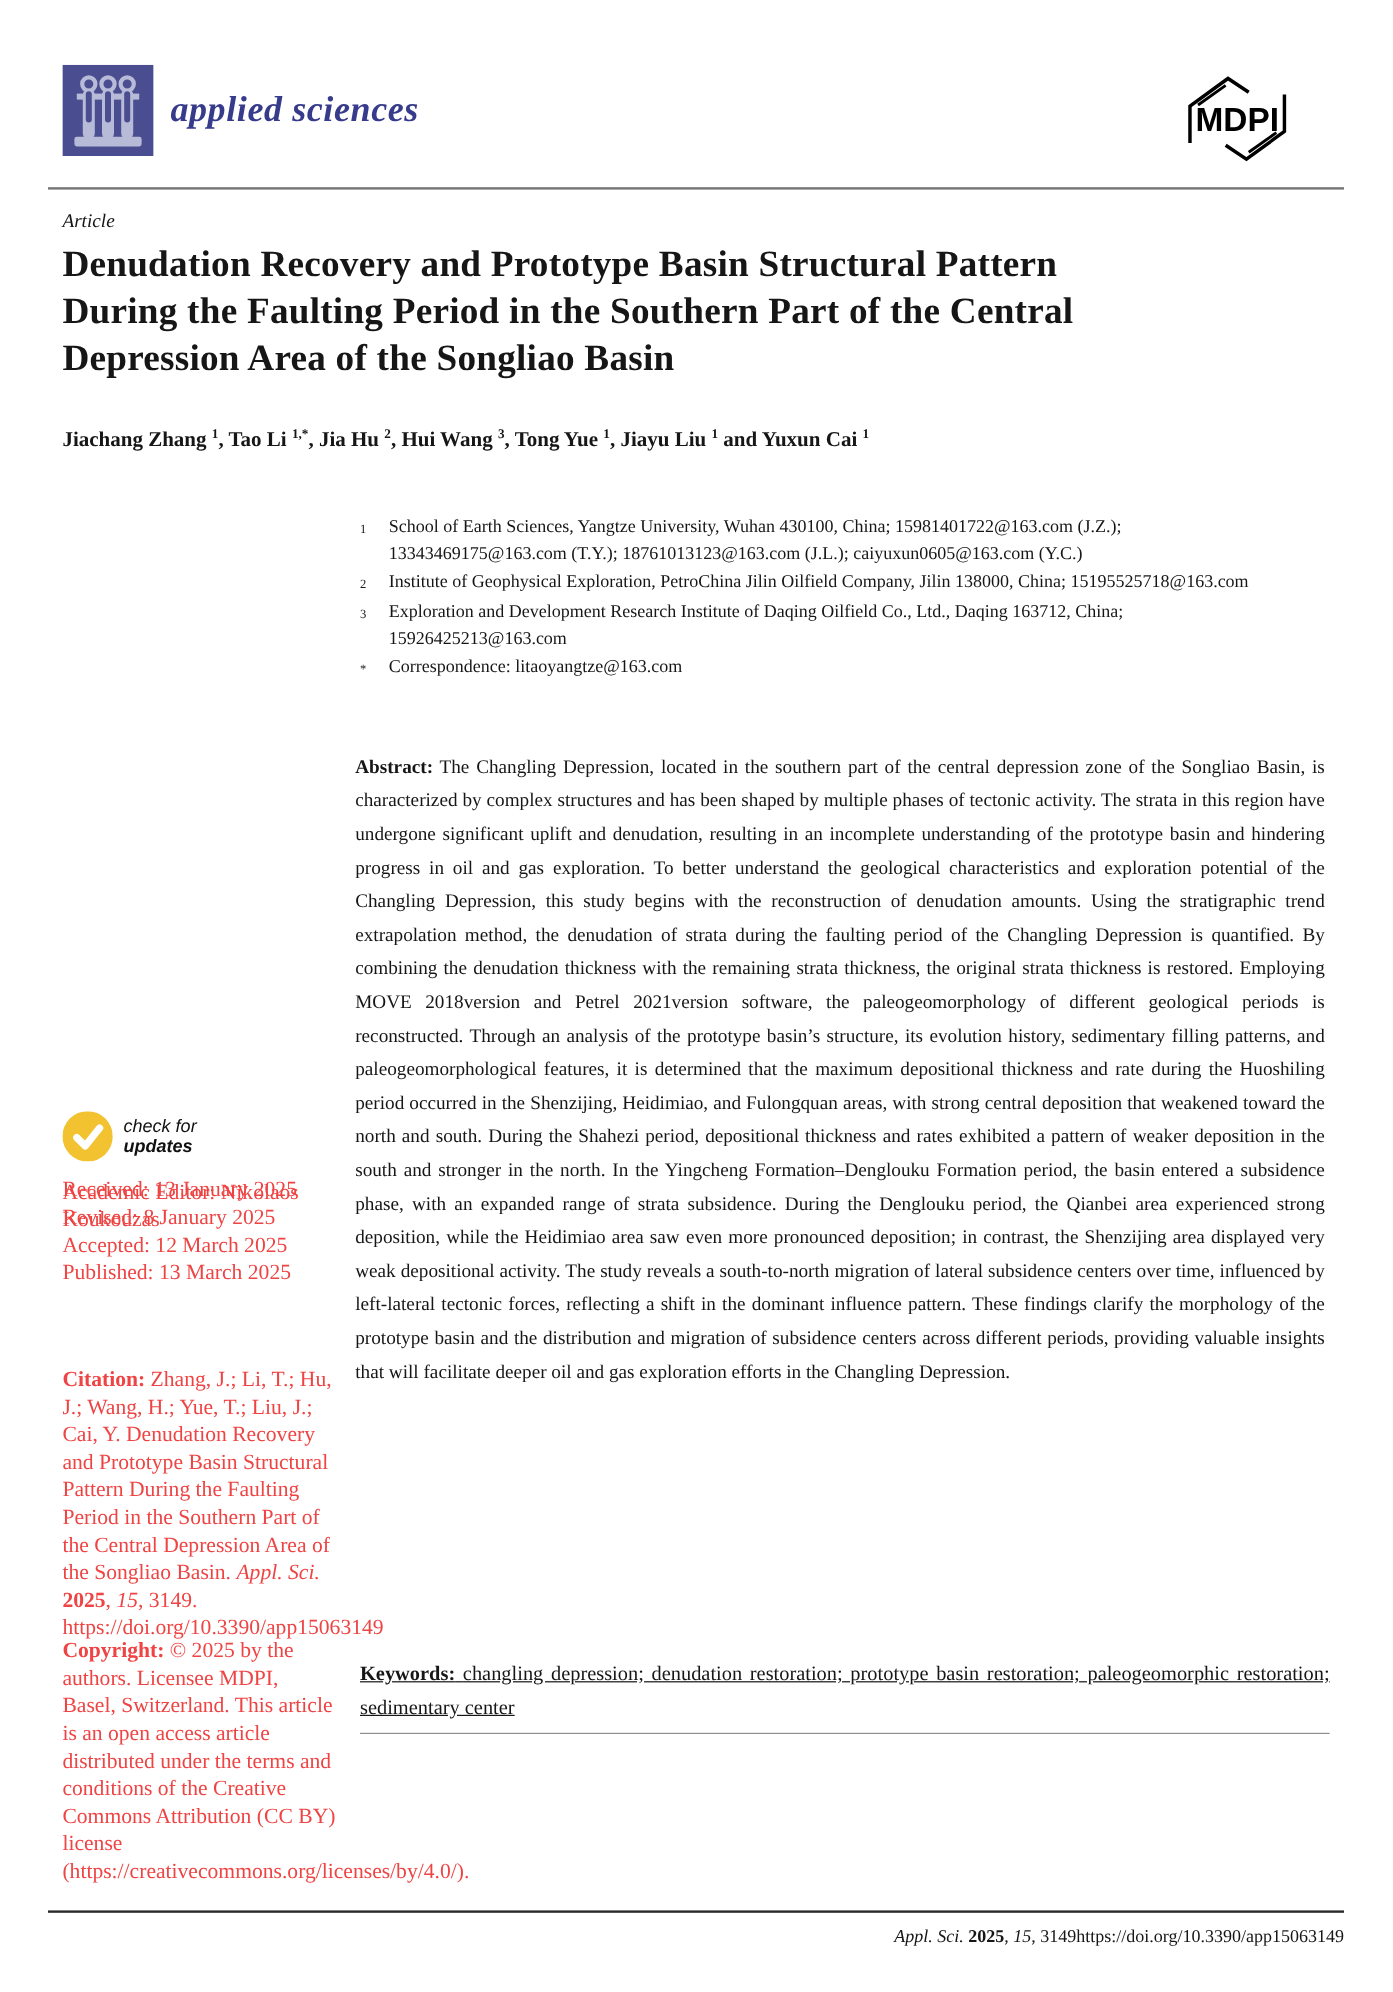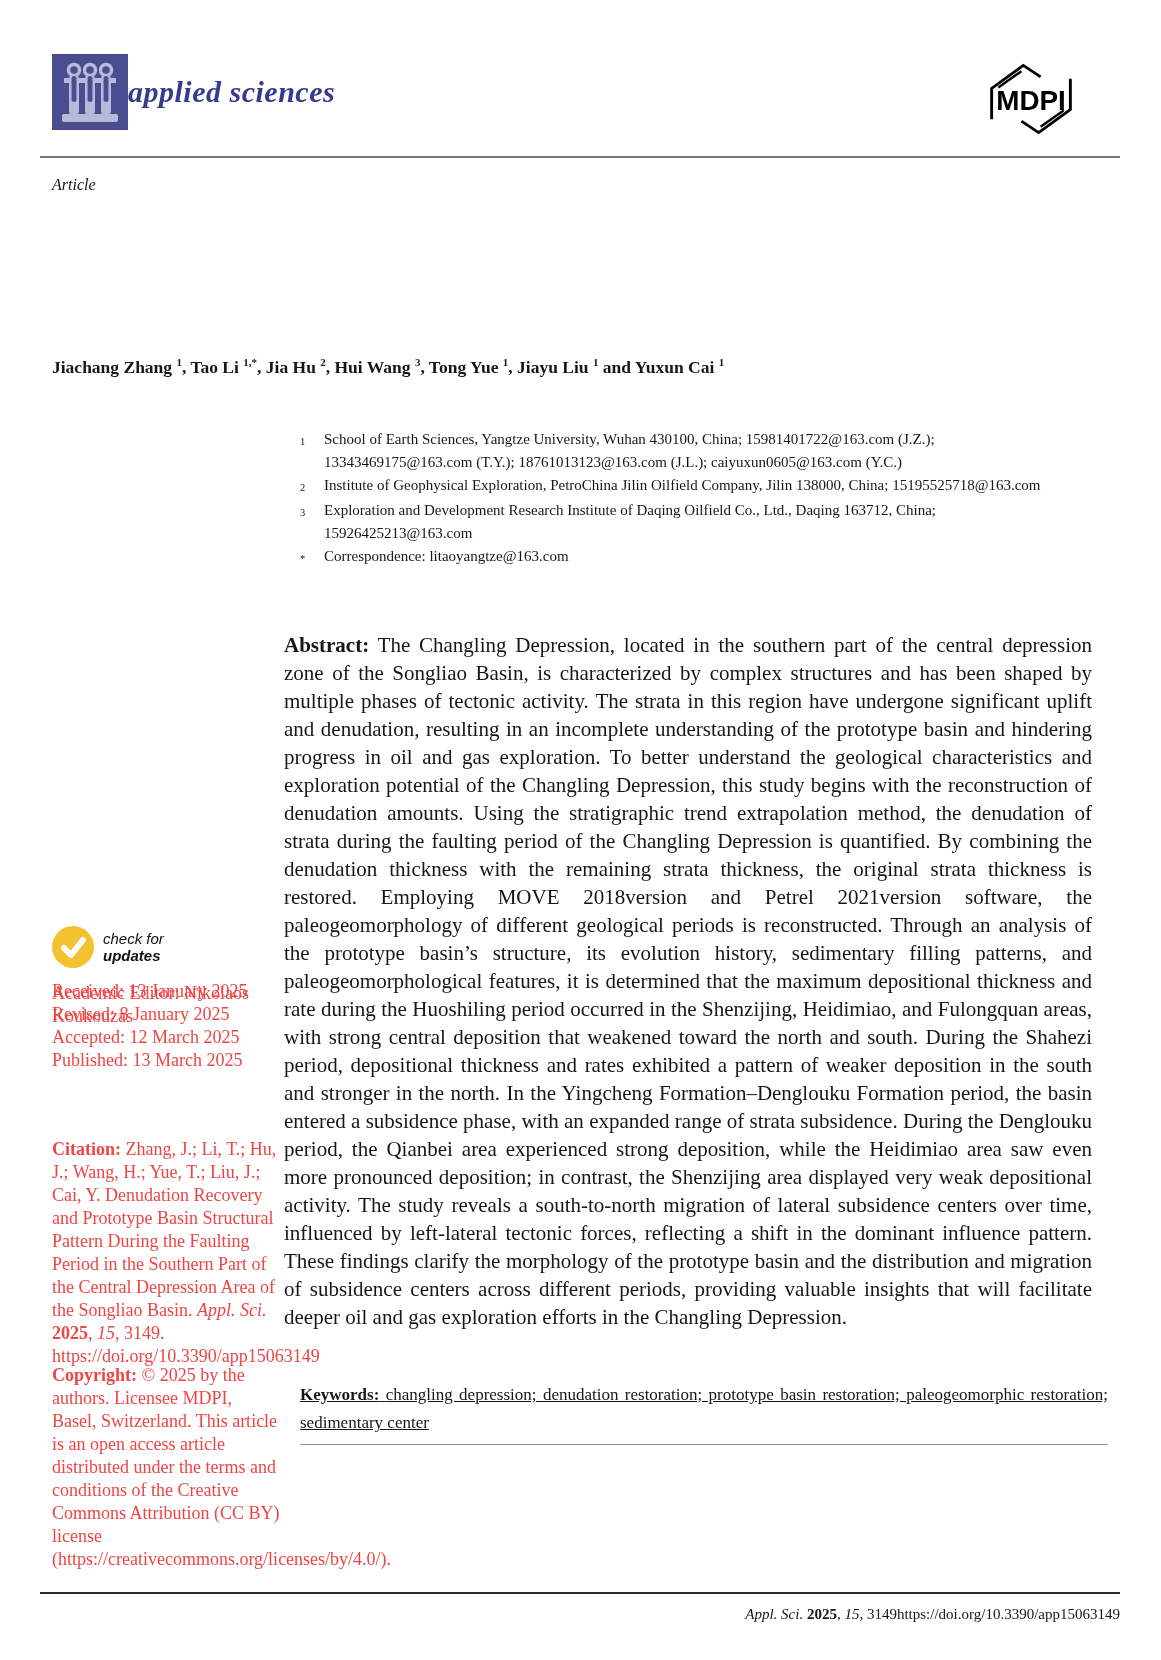--- a/index.html
+++ b/index.html
@@ -1,37 +1,37 @@
 <!DOCTYPE html>
 <html><head>
 <meta charset="utf-8">
 <style>
   html,body{margin:0;padding:0;background:#ffffff;}
   body{width:1161px;height:1660px;position:relative;font-family:"Liberation Serif",serif;color:#161616;}
   .page{position:absolute;inset:0;overflow:hidden;}
   .abs{position:absolute;}
 
   
-  .logo-block{left:52px;top:54px;display:flex;align-items:center;}
+  .logo-block{left:52px;top:54px;display:flex;align-items:center;gap:14px;}
   .journal-name{font-size:30px;font-style:italic;font-weight:700;color:#373b8c;letter-spacing:.5px;}
   .mdpi-logo{left:983px;top:60px;}
   .rule-header{left:40px;top:156px;width:1080px;height:2px;background:#767676;}
 
   
   .article-type{left:52px;top:176px;font-size:16px;font-style:italic;}
   .title{left:52px;top:200px;width:990px;margin:0;font-size:31px;line-height:39px;font-weight:700;letter-spacing:.2px;}
   .authors{left:52px;top:356px;width:950px;font-size:17.5px;font-weight:700;}
   .authors sup{font-size:11px;font-weight:700;}
 
   
   .affiliations{left:300px;top:428px;width:760px;font-size:15px;line-height:23px;}
   .aff-row{display:flex;}
   .aff-marker{width:24px;flex:0 0 24px;font-size:10.5px;padding-top:2px;}
   .aff-text{flex:1;}
-  .abstract{left:284px;top:610px;width:808px;font-size:21px;line-height:28px;text-align:justify;}
+  .abstract{left:296px;top:610px;width:808px;font-size:16px;line-height:28px;text-align:justify;}
   .keywords{left:300px;top:1364px;width:808px;font-size:17px;line-height:28px;text-align:justify;text-decoration:underline;}
   .rule-keywords{left:300px;top:1444px;width:808px;height:1px;background:#8f8f8f;}
 
   
   .badge{left:52px;top:926px;display:flex;align-items:center;gap:9px;cursor:pointer;font-style:italic;}
   .badge-text{font-family:"Liberation Sans",sans-serif;font-size:15px;line-height:17px;color:#111;}
   .badge-text .b{font-weight:700;}
   .side{font-size:18px;line-height:23px;color:#ef4444;}
   .editor{left:52px;top:982px;width:200px;}
   .dates{left:52px;top:980px;width:220px;}
@@ -80,20 +80,25 @@
         <path d="M 84 51 L 60 68" stroke-width="2.5"></path>
       </g>
       <text x="50" y="50" text-anchor="middle" font-family="Liberation Sans, sans-serif" font-size="29" font-weight="800" fill="#000">MDPI</text>
     </svg>
   </div>
 
   <div class="abs rule-header"></div>
 
   <div class="abs article-type">Article</div>
 
+  <h1 class="abs title">
+    <div>Denudation Recovery and Prototype Basin Structural Pattern</div>
+    <div>During the Faulting Period in the Southern Part of the Central</div>
+    <div>Depression Area of the Songliao Basin</div>
+  </h1>
 
   <div class="abs authors"><span><span>Jiachang Zhang</span> <sup>1</sup><span>, </span></span><span><span>Tao Li</span> <sup>1,*</sup><span>, </span></span><span><span>Jia Hu</span> <sup>2</sup><span>, </span></span><span><span>Hui Wang</span> <sup>3</sup><span>, </span></span><span><span>Tong Yue</span> <sup>1</sup><span>, </span></span><span><span>Jiayu Liu</span> <sup>1</sup><span> and </span></span><span><span>Yuxun Cai</span> <sup>1</sup><span></span></span></div>
 
   <div class="abs affiliations">
     <div class="aff-row">
       <span class="aff-marker">1</span>
       <div class="aff-text">School of Earth Sciences, Yangtze University, Wuhan 430100, China; 15981401722@163.com (J.Z.); 13343469175@163.com (T.Y.); 18761013123@163.com (J.L.); caiyuxun0605@163.com (Y.C.)</div>
     </div>
     <div class="aff-row">
       <span class="aff-marker">2</span>

